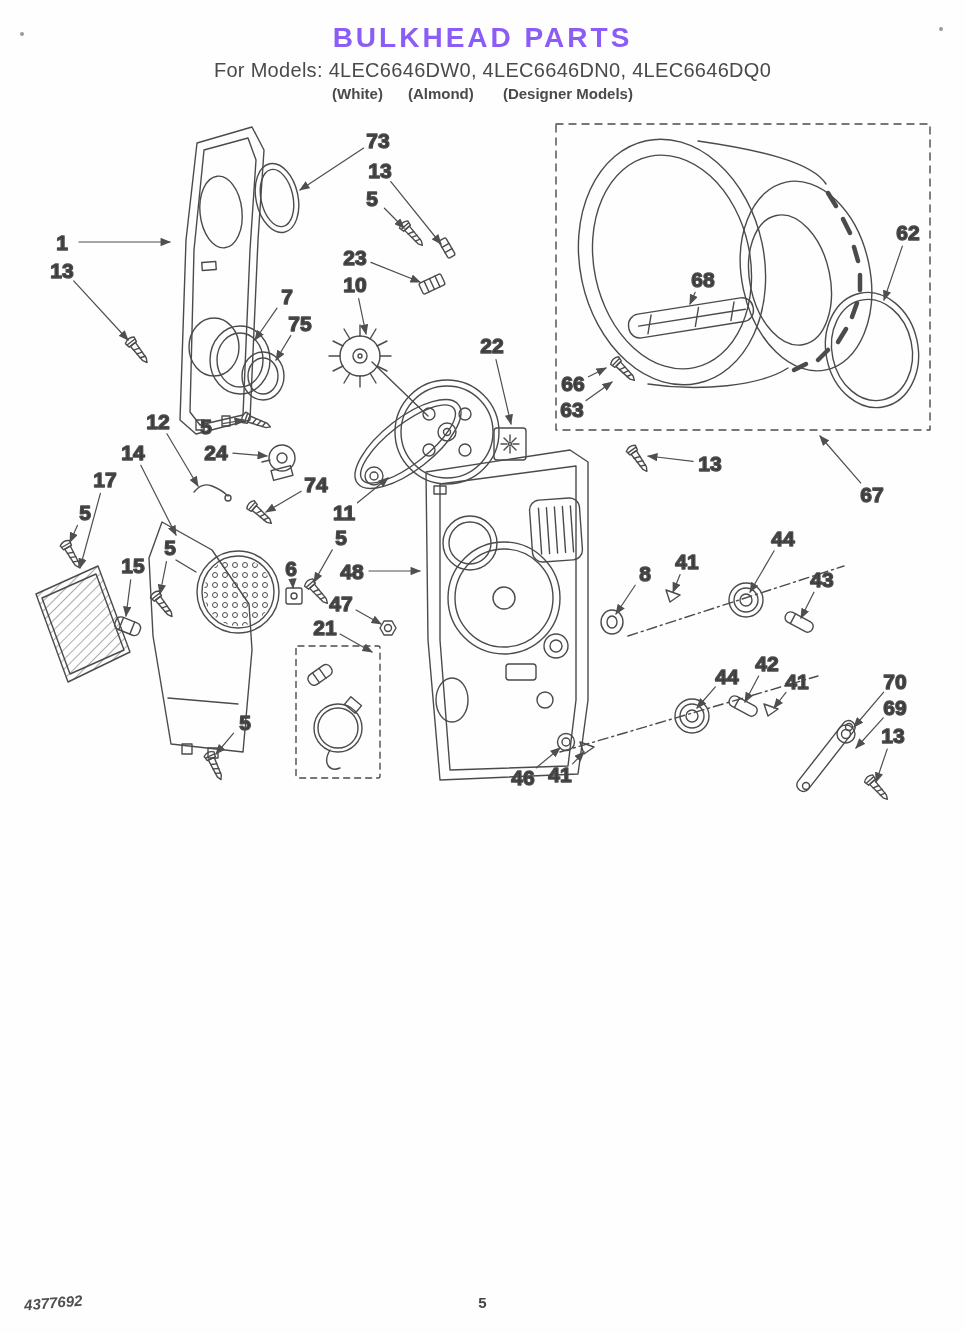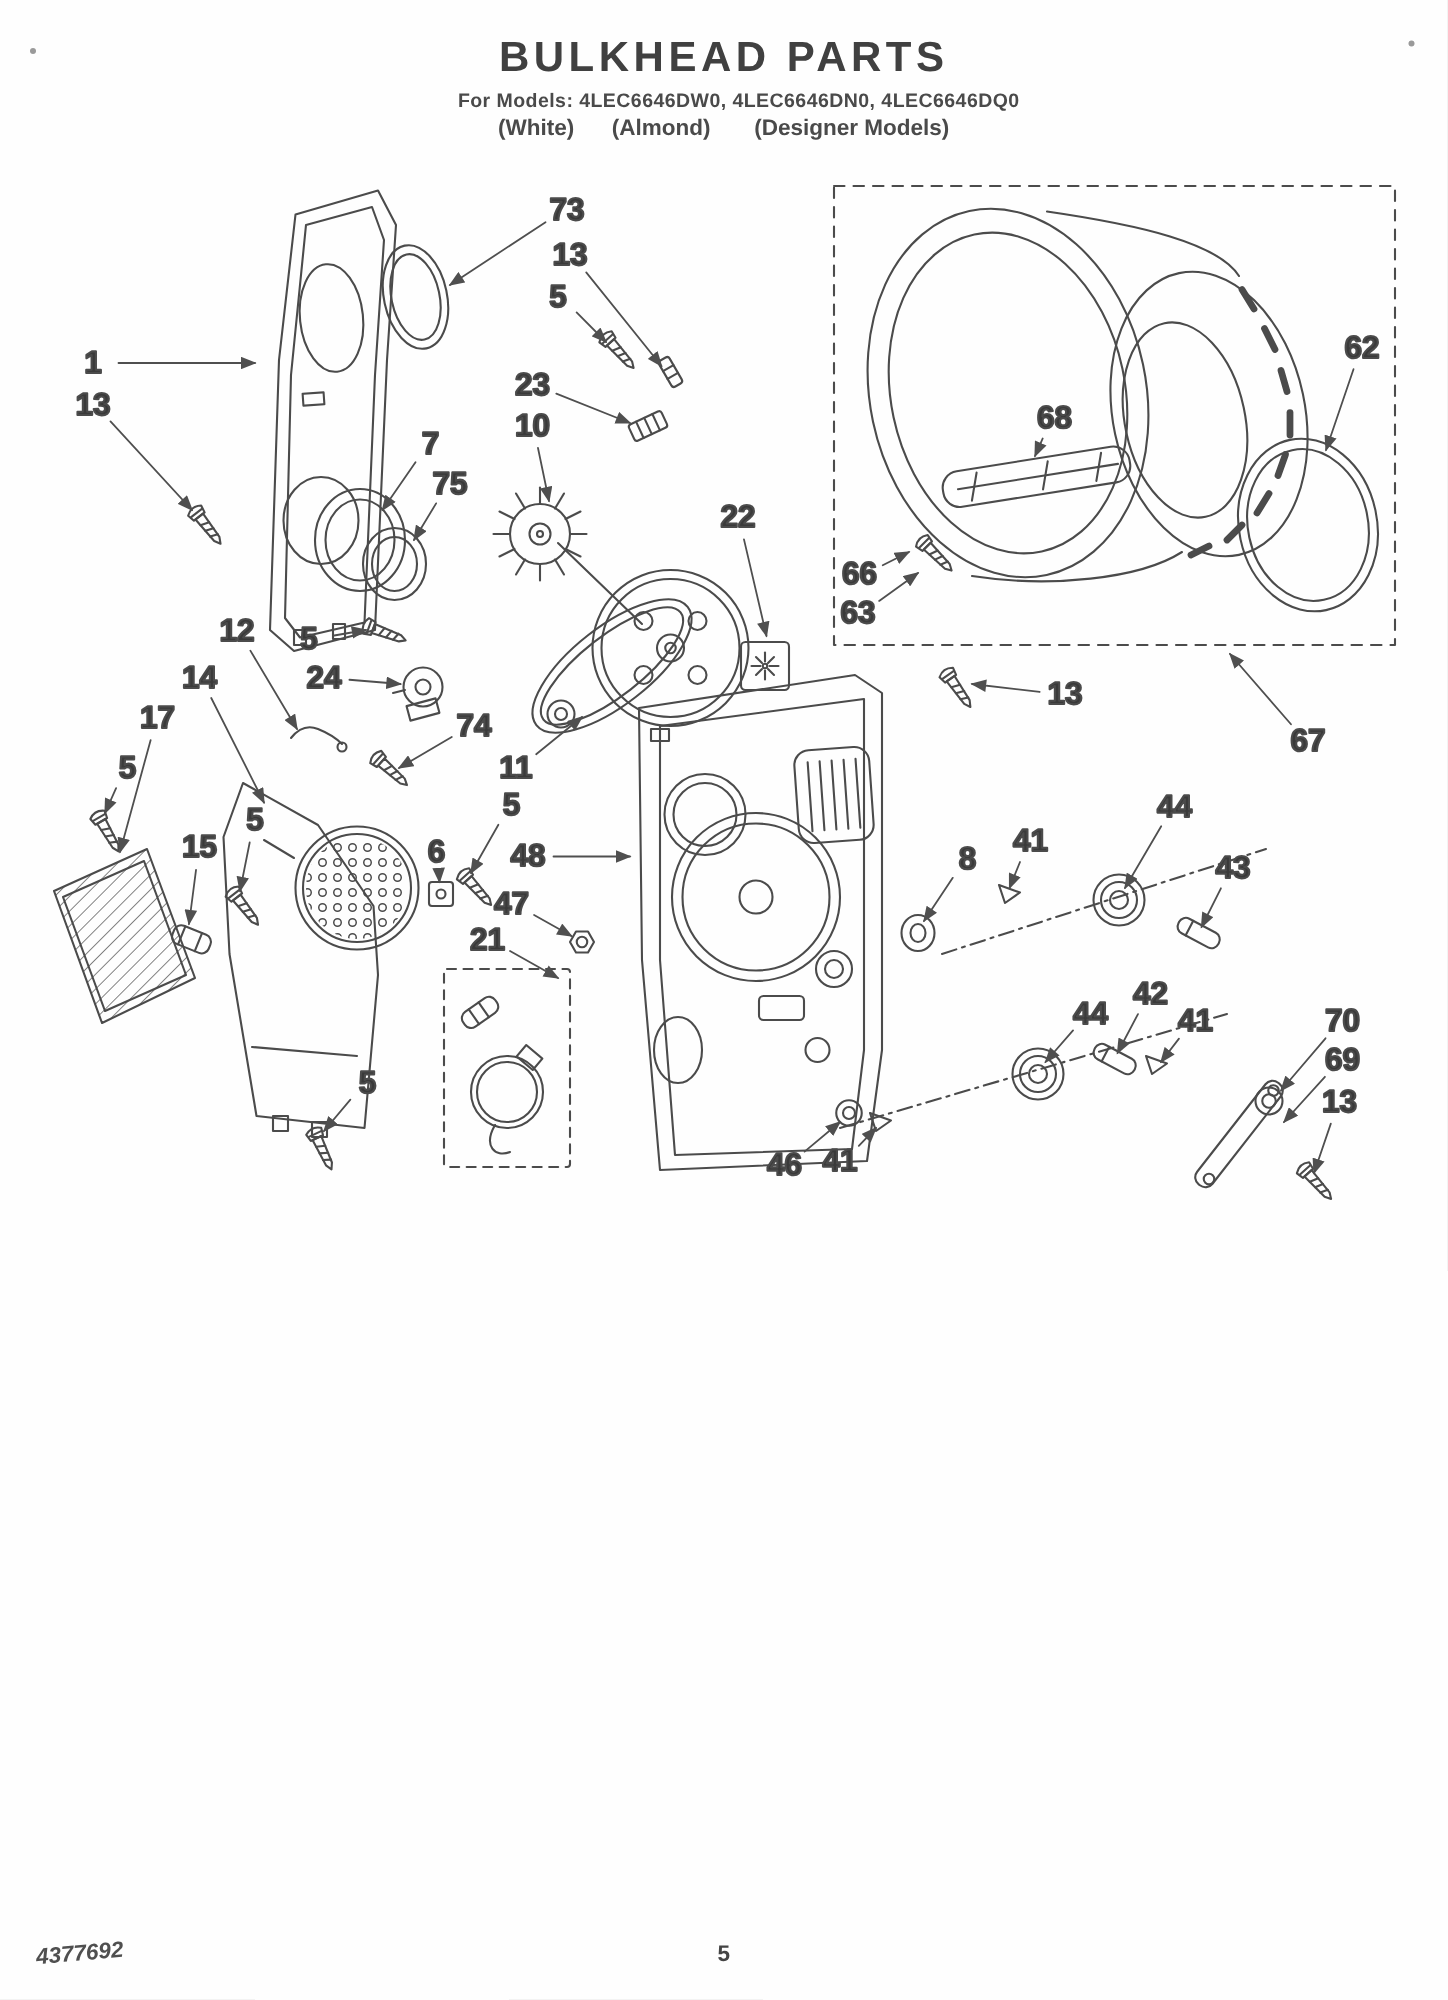--- a/index.html
+++ b/index.html
@@ -4,22 +4,22 @@
 <style>
   * { margin:0; padding:0; box-sizing:border-box; }
   html,body { background:#e9e9e9; }
   body { font-family:"Liberation Sans", sans-serif; }
   .page {
     position:relative; width:965px; height:1333px;
     background:#fefefe; margin:0 auto; overflow:hidden;
     color:#3d3d3d;
   }
   .hdr { position:absolute; top:22px; left:0; width:100%; text-align:center; }
-  .title { font-size:28px; font-weight:bold; letter-spacing:3px; color:#404040; }
-  .models { font-size:13px; font-weight:bold; margin-top:5px; letter-spacing:.3px; color:#4a4a4a;padding-left:20px; }
+  .title { font-size:28px; font-weight:bold; letter-spacing:3px; color:#8b5cf6; }
+  .models { font-size:20px; font-weight:normal; margin-top:5px; letter-spacing:.3px; color:#4a4a4a;padding-left:20px; }
   .finishes { font-size:15px; font-weight:bold; margin-top:3px; white-space:pre; color:#4a4a4a; }
   #diagram { position:absolute; top:0; left:0; }
   .callout { font-family:"Liberation Sans", sans-serif; font-size:21px; font-weight:bold;
              fill:#3a3a3a; text-anchor:middle; dominant-baseline:central; }
   .leader { stroke:#4f4f4f; stroke-width:1.2; fill:none; }
   .footer-doc { position:absolute; left:24px; bottom:22px; font-size:15px; font-weight:bold;
                 font-style:italic; color:#4f4f4f; transform:rotate(-5deg); }
   .footer-page { position:absolute; left:0; bottom:22px; width:100%; text-align:center;
                  font-size:15px; font-weight:bold; color:#444; }
   .speck { position:absolute; width:4px; height:4px; background:#9a9a9a; border-radius:50%; }

